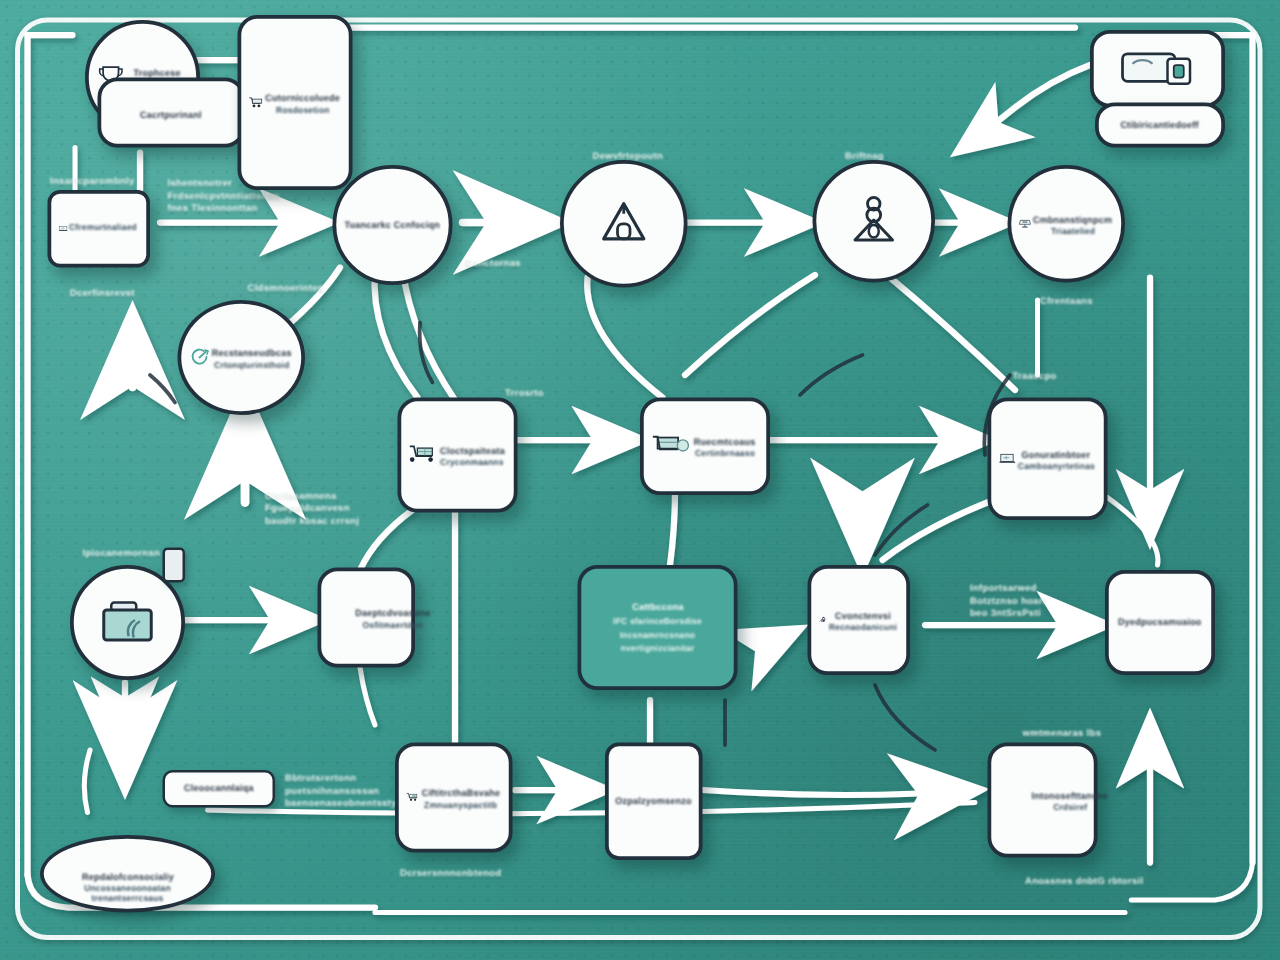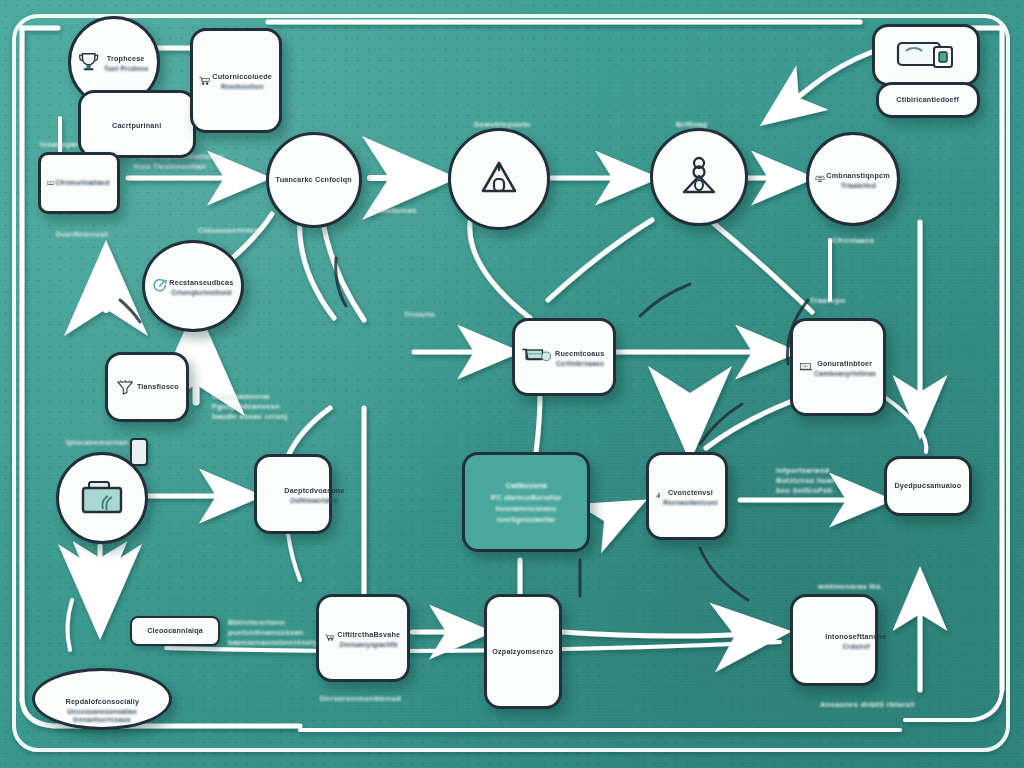--- a/index.html
+++ b/index.html
@@ -216,27 +216,27 @@
       <path d="M8 5H4v3a5 5 0 0 0 5 5M26 5h4v3a5 5 0 0 1-5 5" fill="none" stroke="#22303c" stroke-width="1.8"></path>
       <rect x="14" y="19" width="6" height="5" fill="#3b6477"></rect>
       <rect x="10" y="24" width="14" height="3" rx="1" fill="#22303c"></rect>
     </svg>
     <div class="lbl">
       <div class="tx">Trophcese</div>
       <div class="tx sub">Tuet Prcdeso</div>
     </div>
   </div>
 
-  <div class="node rrect" style="left:78px;top:90px;width:118px;height:68px;">
+  <div class="node rrect" style="left:78px;top:62px;width:118px;height:56px;">
     <div class="lbl">
       <div class="tx">Cacrtpurinanl</div>
     </div>
   </div>
 
-  <div class="node rrect" style="left:190px;top:28px;width:92px;height:105px;">
+  <div class="node rrect" style="left:190px;top:12px;width:92px;height:140px;">
     <svg class="ico" width="48" height="38" viewBox="0 0 48 38">
       <path d="M3 4h6l4 18h24" fill="none" stroke="#22303c" stroke-width="3" stroke-linecap="round"></path>
       <rect x="12" y="8" width="30" height="13" fill="#f4fbfa" stroke="#22303c" stroke-width="2.4"></rect>
       <line x1="12" y1="14" x2="42" y2="14" stroke="#9fb6c2" stroke-width="1.4"></line>
       <circle cx="17" cy="30" r="4.6" fill="#1d2a35"></circle>
       <circle cx="33" cy="30" r="4.6" fill="#1d2a35"></circle>
     </svg>
     <div class="lbl">
       <div class="tx">Cutorniccoluede</div>
       <div class="tx sub">Rosdosetion</div>
@@ -310,27 +310,20 @@
       <rect x="13" y="9" width="18" height="4" fill="#3b6477"></rect>
       <rect x="20" y="19" width="4" height="8" fill="#4f7387"></rect>
       <rect x="12" y="27" width="20" height="3" rx="1.4" fill="#22303c"></rect>
     </svg>
     <div class="lbl">
       <div class="tx">Cmbnanstiqnpcm</div>
       <div class="tx sub">Triaatelied</div>
     </div>
   </div>
 
-  <div class="node rrect" style="left:105px;top:352px;width:84px;height:70px;">
-    <svg class="ico" width="48" height="32" viewBox="0 0 48 32">
-      <path d="M8 5h32L28 19v9l-8 3v-12z" fill="none" stroke="#22303c" stroke-width="2.2" stroke-linejoin="round"></path>
-      <path d="M14 2l3 3M24 1l2 4M33 2l2 3" stroke="#22303c" stroke-width="1.6" stroke-linecap="round"></path>
-    </svg>
-    <div class="tx">Tiansfiosco</div>
-  </div>
 
   <div class="node circle" style="left:56px;top:452px;width:92px;height:92px;">
     <svg class="ico" width="46" height="38" viewBox="0 0 46 38">
       <rect x="10" y="3" width="20" height="7" rx="2.4" fill="#e6eef1" stroke="#22303c" stroke-width="2"></rect>
       <rect x="4" y="9" width="38" height="24" rx="2.4" fill="#a9d8d2" stroke="#22303c" stroke-width="2.4"></rect>
       <path d="M24 30c-2-6 1-11 5-13" fill="none" stroke="#4d7f86" stroke-width="2"></path>
       <path d="M28 31c-2-6 1-11 5-13" fill="none" stroke="#4d7f86" stroke-width="2"></path>
     </svg>
   </div>
 
@@ -340,20 +333,34 @@
       <path d="M12 15l12-8 4 5-11 5z" fill="#dde8ec" stroke="#4a6876" stroke-width="1.4"></path>
       <rect x="28" y="16" width="14" height="10" fill="#a9d8d2" stroke="#22303c" stroke-width="1.8"></rect>
       <ellipse cx="42" cy="22" rx="5" ry="6.5" fill="#eef4f6" stroke="#22303c" stroke-width="1.8"></ellipse>
     </svg>
     <div class="lbl">
       <div class="tx">Daeptcdvoasone</div>
       <div class="tx sub">Osfitmaertdon</div>
     </div>
   </div>
 
+  <div class="node rrect" style="left:318px;top:318px;width:96px;height:92px;">
+    <svg class="ico" width="52" height="36" viewBox="0 0 52 36">
+      <path d="M3 3h6l4 17h26" fill="none" stroke="#22303c" stroke-width="3" stroke-linecap="round"></path>
+      <rect x="15" y="6" width="26" height="13" fill="#b7ddd8" stroke="#22303c" stroke-width="2.2"></rect>
+      <line x1="28" y1="6" x2="28" y2="19" stroke="#5e8d8c" stroke-width="1.3"></line>
+      <line x1="15" y1="12" x2="41" y2="12" stroke="#5e8d8c" stroke-width="1.3"></line>
+      <circle cx="6" cy="26" r="4" fill="#1d2a35"></circle>
+      <circle cx="38" cy="26" r="4" fill="#1d2a35"></circle>
+    </svg>
+    <div class="lbl">
+      <div class="tx">Cloctspaiteata</div>
+      <div class="tx sub">Cryconmaanns</div>
+    </div>
+  </div>
 
   <div class="node rrect" style="left:512px;top:318px;width:104px;height:78px;">
     <svg class="ico" width="50" height="28" viewBox="0 0 50 28">
       <rect x="8" y="3" width="26" height="14" fill="#bfe0dc" stroke="#22303c" stroke-width="2.2"></rect>
       <line x1="8" y1="9" x2="34" y2="9" stroke="#5e8d8c" stroke-width="1.3"></line>
       <path d="M3 2h5l3 16h22" fill="none" stroke="#22303c" stroke-width="2.4" stroke-linecap="round"></path>
       <circle cx="40" cy="13" r="7" fill="#cfe9e5" stroke="#5c8f8c" stroke-width="1.6"></circle>
     </svg>
     <div class="lbl">
       <div class="tx">Ruecmtcoaus</div>
@@ -379,21 +386,21 @@
       <rect x="12" y="16" width="16" height="9" fill="none" stroke="#22303c" stroke-width="2.2"></rect>
       <path d="M5 24L22 8" stroke="#22303c" stroke-width="2.2" stroke-linecap="round"></path>
       <path d="M24 22l10-12" stroke="#22303c" stroke-width="2.2" stroke-linecap="round"></path>
     </svg>
     <div class="lbl">
       <div class="tx">Cvonctenvsi</div>
       <div class="tx sub">Recnaodanicuni</div>
     </div>
   </div>
 
-  <div class="node rrect" style="left:884px;top:456px;width:88px;height:60px;">
+  <div class="node rrect" style="left:884px;top:456px;width:88px;height:84px;">
     <svg class="ico" width="50" height="32" viewBox="0 0 50 32">
       <rect x="4" y="3" width="38" height="17" rx="4" fill="#dcecee" stroke="#22303c" stroke-width="2.2"></rect>
       <rect x="10" y="8" width="16" height="7" fill="#6fb3ad"></rect>
       <ellipse cx="27" cy="25" rx="7" ry="5" fill="#eef5f6" stroke="#22303c" stroke-width="1.8"></ellipse>
       <circle cx="27" cy="25" r="2.2" fill="#3d6b7c"></circle>
     </svg>
     <div class="tx">Dyedpucsamuaioo</div>
   </div>
 
   <div class="node rrect" style="left:316px;top:594px;width:94px;height:88px;">
@@ -403,21 +410,21 @@
       <path d="M24 10h12a4 4 0 0 1 0 7H24z" fill="#8ed0ca" stroke="#4b847f" stroke-width="1.4"></path>
       <circle cx="19" cy="28" r="4.4" fill="#1d2a35"></circle>
       <circle cx="35" cy="28" r="4.4" fill="#1d2a35"></circle>
     </svg>
     <div class="lbl">
       <div class="tx">CiftitrcthaBsvahe</div>
       <div class="tx sub">Zmnuanyspactitb</div>
     </div>
   </div>
 
-  <div class="node rrect" style="left:484px;top:594px;width:78px;height:115px;">
+  <div class="node rrect" style="left:484px;top:594px;width:78px;height:94px;border-radius:11px;">
     <svg class="ico" width="44" height="38" viewBox="0 0 44 38">
       <ellipse cx="22" cy="9" rx="8" ry="8" fill="none" stroke="#22303c" stroke-width="2.2"></ellipse>
       <path d="M8 32c0-8 6-13 14-13s14 5 14 13" fill="none" stroke="#22303c" stroke-width="2.2"></path>
       <rect x="13" y="29" width="20" height="7" rx="2.4" fill="#4aa79b" stroke="#22303c" stroke-width="1.8"></rect>
     </svg>
     <div class="tx">Ozpalzyomsenzo</div>
   </div>
 
   <div class="node rrect" style="left:790px;top:594px;width:88px;height:92px;gap:44px;">
     <svg class="ico" width="50" height="36" viewBox="0 0 50 36">

